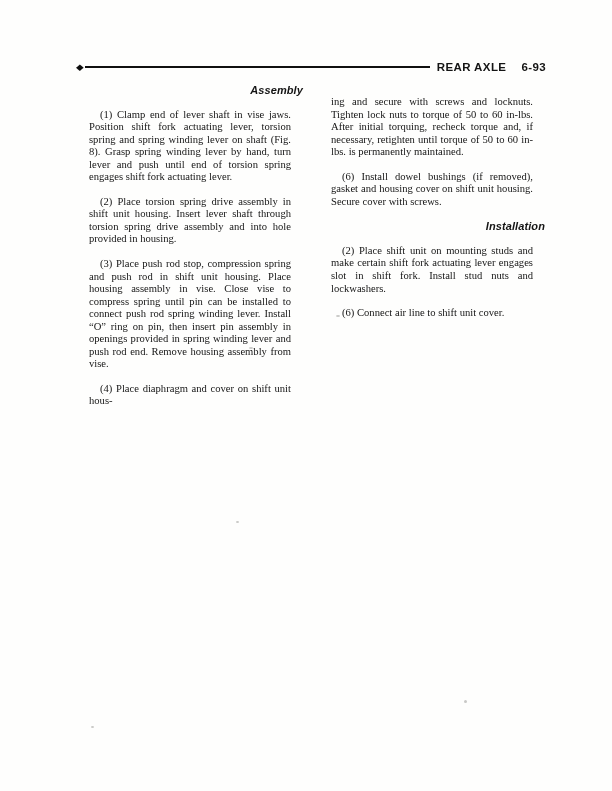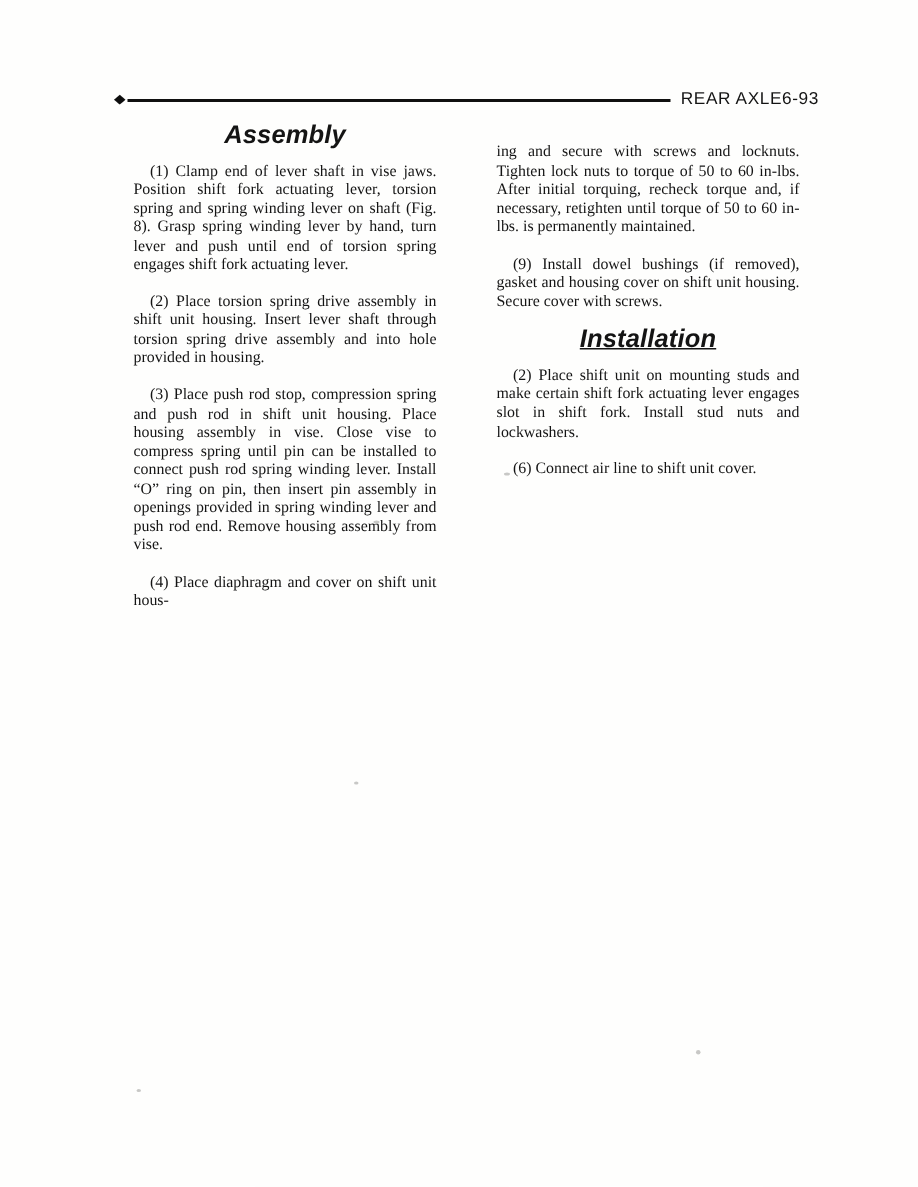--- a/index.html
+++ b/index.html
@@ -32,25 +32,26 @@
     transform: scaleY(0.85);
   }
   .header-rule {
     flex: 1 1 auto;
     height: 2px;
     background: #101010;
     margin: 0 7px 0 1px;
   }
   .header-title {
     font-family: "Liberation Sans", sans-serif;
-    font-weight: normal;
+    font-weight: bold;
     font-size: 11.5px;
     letter-spacing: 0.4px;
     white-space: nowrap;
     display: flex;
+    gap: 15px;
     transform: translateY(-0.5px);
   }
   
   .columns {
     position: absolute;
     top: 84px;
     left: 77px;
     width: 468px;
     display: flex;
     gap: 16px;
@@ -58,36 +59,35 @@
   .col {
     width: 226px;
     font-size: 10.6px;
     line-height: 12.55px;
     text-align: justify;
   }
   .section-heading {
     font-family: "Liberation Sans", sans-serif;
     font-style: italic;
     font-weight: bold;
-    font-size: 17px;
+    font-size: 11px;
     line-height: 12.55px;
     margin: 0;
-    text-align: center;
+    text-align: right;
     letter-spacing: 0.1px;
   }
   .col p {
     margin: 12px;
     text-indent: 11px;
   }
   .col p.continuation {
     text-indent: 0;
   }
   .gap-before-heading {
     margin-top: 12px;
-    text-decoration: underline;
   }
   
   .speck {
     position: absolute;
     background: #c8c8c6;
     border-radius: 50%;
   }
   .speck.s1 { left: 336px; top: 315px; width: 4px; height: 2px; }
   .speck.s2 { left: 249px; top: 347px; width: 4px; height: 2px; }
   .speck.s3 { left: 236px; top: 521px; width: 3px; height: 2px; }
@@ -113,21 +113,21 @@
     <div class="col">
       <h2 class="section-heading">Assembly</h2>
       <p>(1) Clamp end of lever shaft in vise jaws. Position shift fork actuating lever, torsion spring and spring winding lever on shaft (Fig. 8). Grasp spring winding lever by hand, turn lever and push until end of torsion spring engages shift fork actuating lever.</p>
       <p>(2) Place torsion spring drive assembly in shift unit housing. Insert lever shaft through torsion spring drive assembly and into hole provided in housing.</p>
       <p>(3) Place push rod stop, compression spring and push rod in shift unit housing. Place housing assembly in vise. Close vise to compress spring until pin can be installed to connect push rod spring winding lever. Install “O” ring on pin, then insert pin assembly in openings provided in spring winding lever and push rod end. Remove housing assembly from vise.</p>
       <p>(4) Place diaphragm and cover on shift unit hous-</p>
     </div>
 
     <div class="col">
       <p class="continuation">ing and secure with screws and locknuts. Tighten lock nuts to torque of 50 to 60 in-lbs. After initial torquing, recheck torque and, if necessary, retighten until torque of 50 to 60 in-lbs. is permanently maintained.</p>
-      <p>(9) Install dowel bushings (if removed), gasket and housing cover on shift unit housing. Secure cover with screws.</p>
+      <p>(6) Install dowel bushings (if removed), gasket and housing cover on shift unit housing. Secure cover with screws.</p>
       <h2 class="section-heading gap-before-heading">Installation</h2>
       <p>(2) Place shift unit on mounting studs and make certain shift fork actuating lever engages slot in shift fork. Install stud nuts and lockwashers.</p>
       <p>(6) Connect air line to shift unit cover.</p>
     </div>
 
   </div>
 
   <span class="speck s1"></span>
   <span class="speck s2"></span>
   <span class="speck s3"></span>

